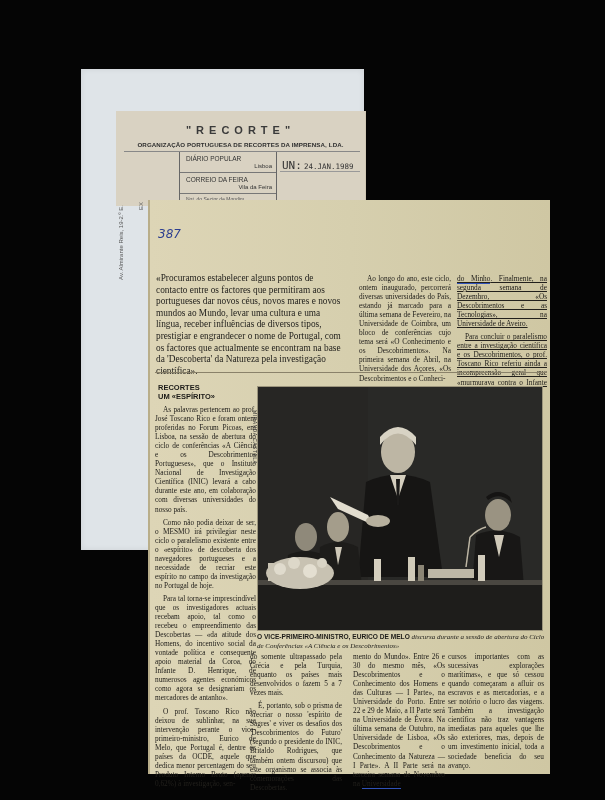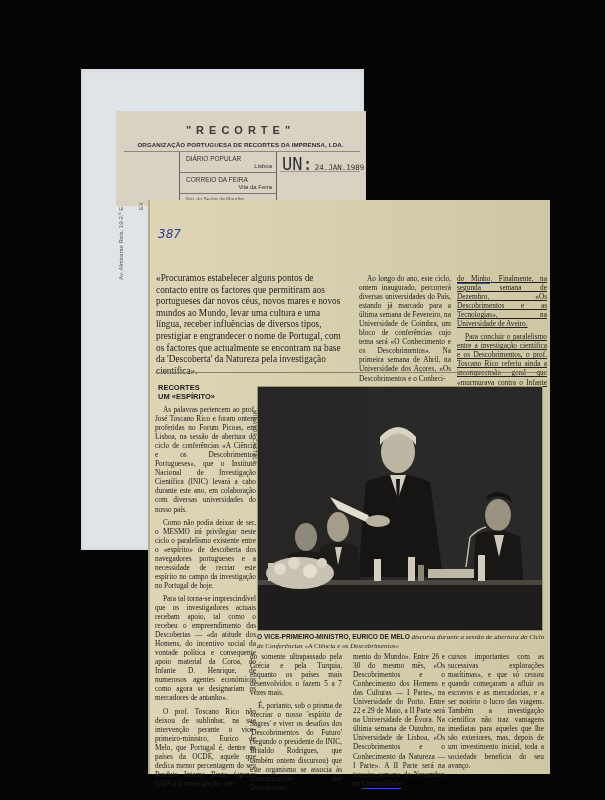--- a/index.html
+++ b/index.html
@@ -32,21 +32,21 @@
       font-family: "Liberation Sans", "DejaVu Sans", sans-serif;
     }
     .pub-row { position: relative; height: 21px; border-bottom: 1px solid #777; }
     .pub-name { position: absolute; left: 6px; top: 3px; font-size: 6.5px; color: #333; }
     .pub-city { position: absolute; right: 4px; top: 11px; font-size: 6px; color: #333; }
     .pub-row.partial .pub-name { top: 2px; font-size: 5px; color: #555; }
     .date-stamp {
       position: absolute; left: 166px; top: 43px; font-family: "DejaVu Sans Mono", monospace;
       color: #333;
     }
-    .date-stamp .code { font-size: 17px; }
+    .date-stamp .code { font-size: 11px; }
     .date-stamp .date { font-size: 7.5px; margin-left: 2px; text-align: right; }
     .date-rule { position: absolute; left: 164px; top: 60px; width: 80px; height: 1px; background: #999; }
     .side-vertical {
       position: absolute; left: 118px; top: 280px; transform-origin: left top; transform: rotate(-90deg);
       font-family: "Liberation Sans", "DejaVu Sans", sans-serif; font-size: 6px; color: #555; white-space: nowrap;
     }
     .ex-vertical {
       position: absolute; left: 138px; top: 210px; transform-origin: left top; transform: rotate(-90deg);
       font-family: "Liberation Sans", sans-serif; font-size: 6px; color: #555;
     }

